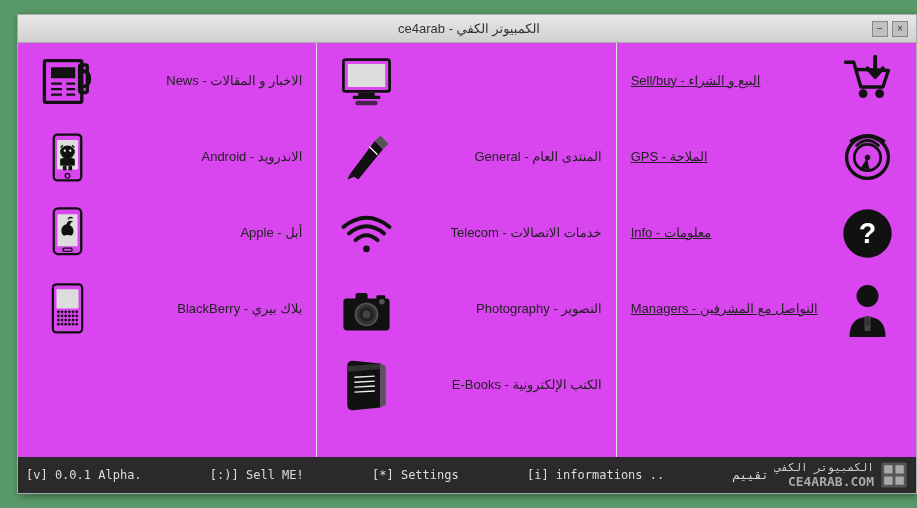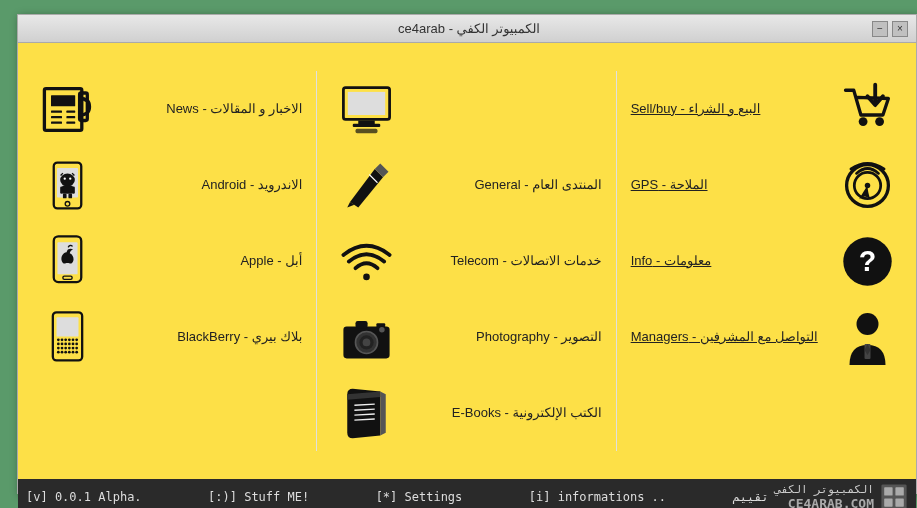--- a/index.html
+++ b/index.html
@@ -63,22 +63,22 @@
     }
 
     .titlebar-close {
       background: #c0c0c0;
     }
 
     .content {
       flex: 1;
       display: grid;
       grid-template-columns: 1fr 1fr 1fr;
-      background: #fde047;
-      padding: 28px 0;
+      background: #d946ef;
+      padding: 0 0;
     }
 
     .column {
       display: flex;
       flex-direction: column;
       padding: 0 10px;
       border-right: 1px solid #e0e0e0;
     }
 
     .column:last-child {
@@ -405,21 +405,21 @@
           </svg>
         </div>
         <div class="menu-label">التواصل مع المشرفين - Managers</div>
       </div>
 
     </div>
   </div>
 
   <div class="statusbar">
     <div class="status-item">[v] 0.0.1 Alpha.</div>
-    <div class="status-item">[:)] Stuff ME!</div>
+    <div class="status-item">[:)] Sell ME!</div>
     <div class="status-item">[*] Settings</div>
     <div class="status-item">[i] informations ..</div>
     <div class="status-item" style="direction:rtl; display:flex; align-items:center; gap:6px;">
 
       <svg class="logo-icon" viewBox="0 0 40 40" style="width:28px;height:28px;">
         <rect x="2" y="2" width="36" height="36" rx="2" fill="#555"></rect>
         <rect x="6" y="6" width="12" height="12" rx="1" fill="#aaa"></rect>
         <rect x="22" y="6" width="12" height="12" rx="1" fill="#aaa"></rect>
         <rect x="6" y="22" width="12" height="12" rx="1" fill="#aaa"></rect>
         <rect x="22" y="22" width="12" height="12" rx="1" fill="#aaa"></rect>

